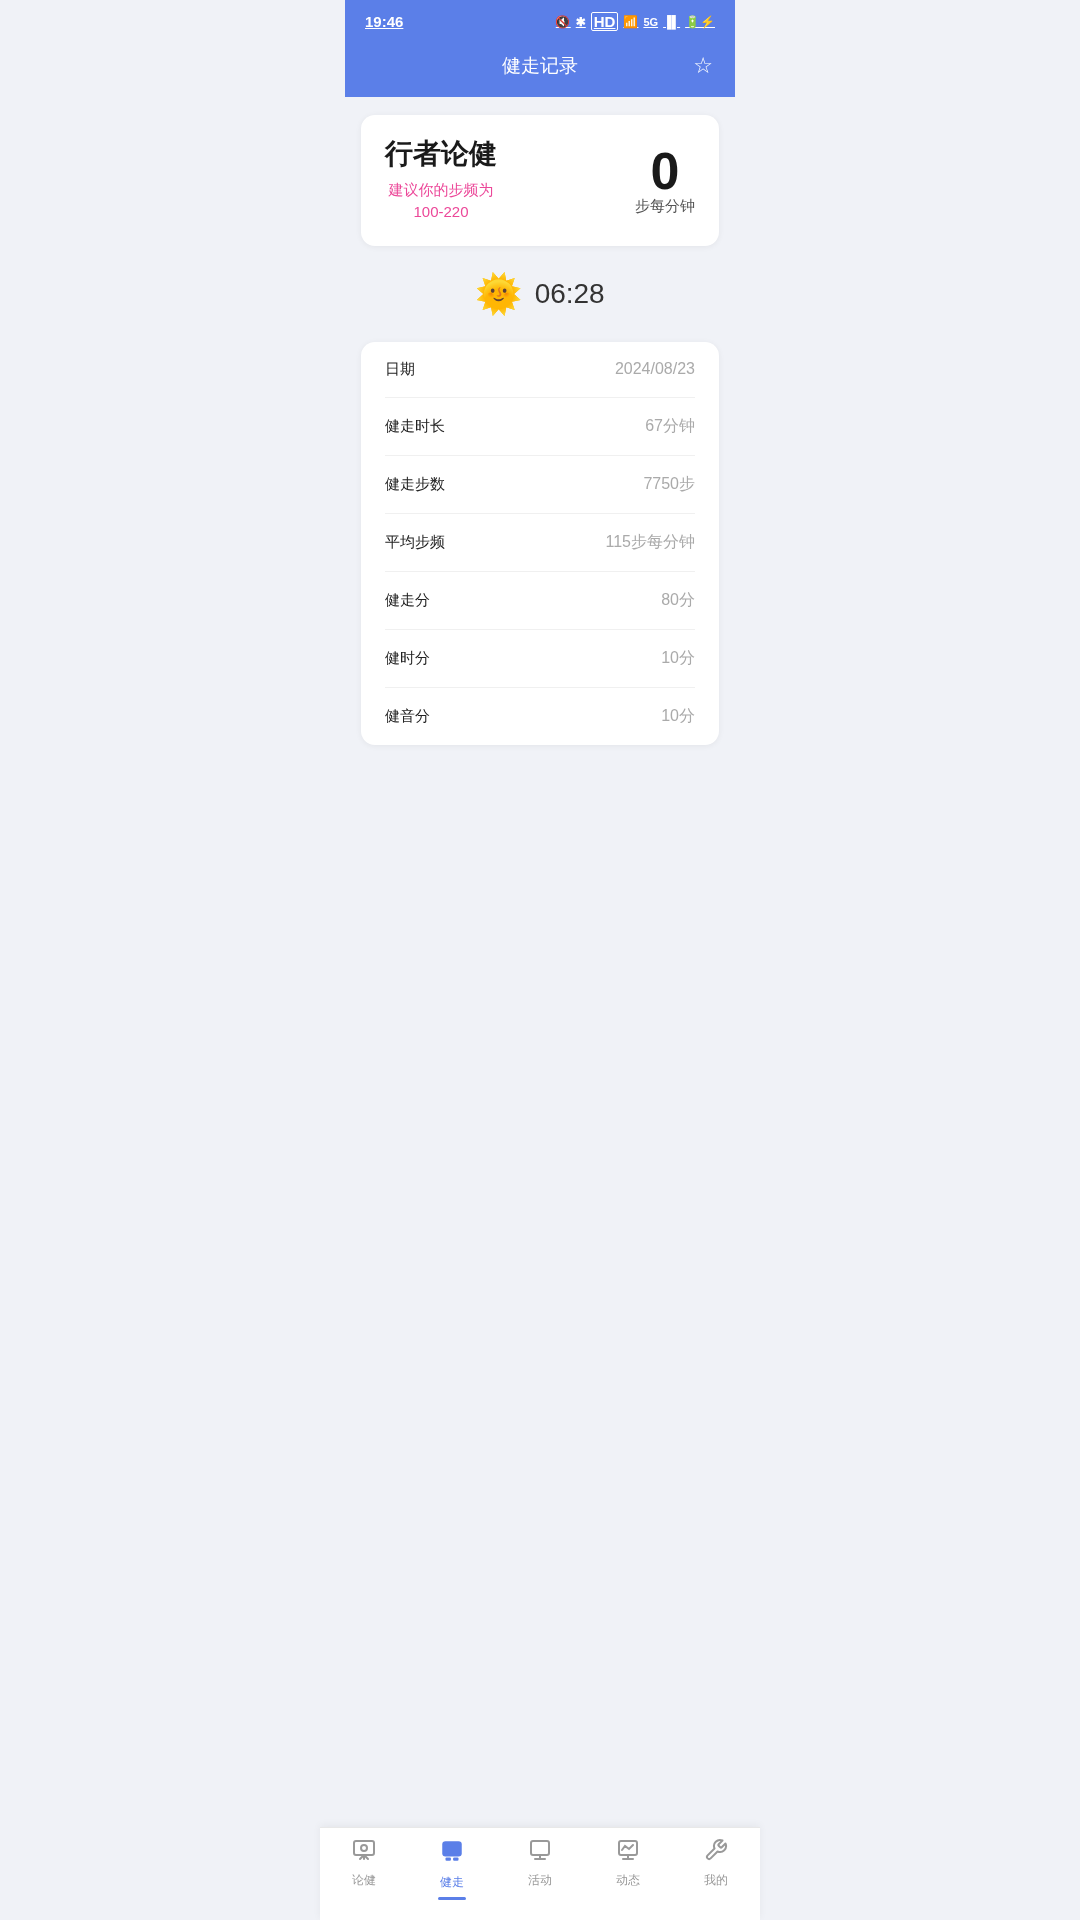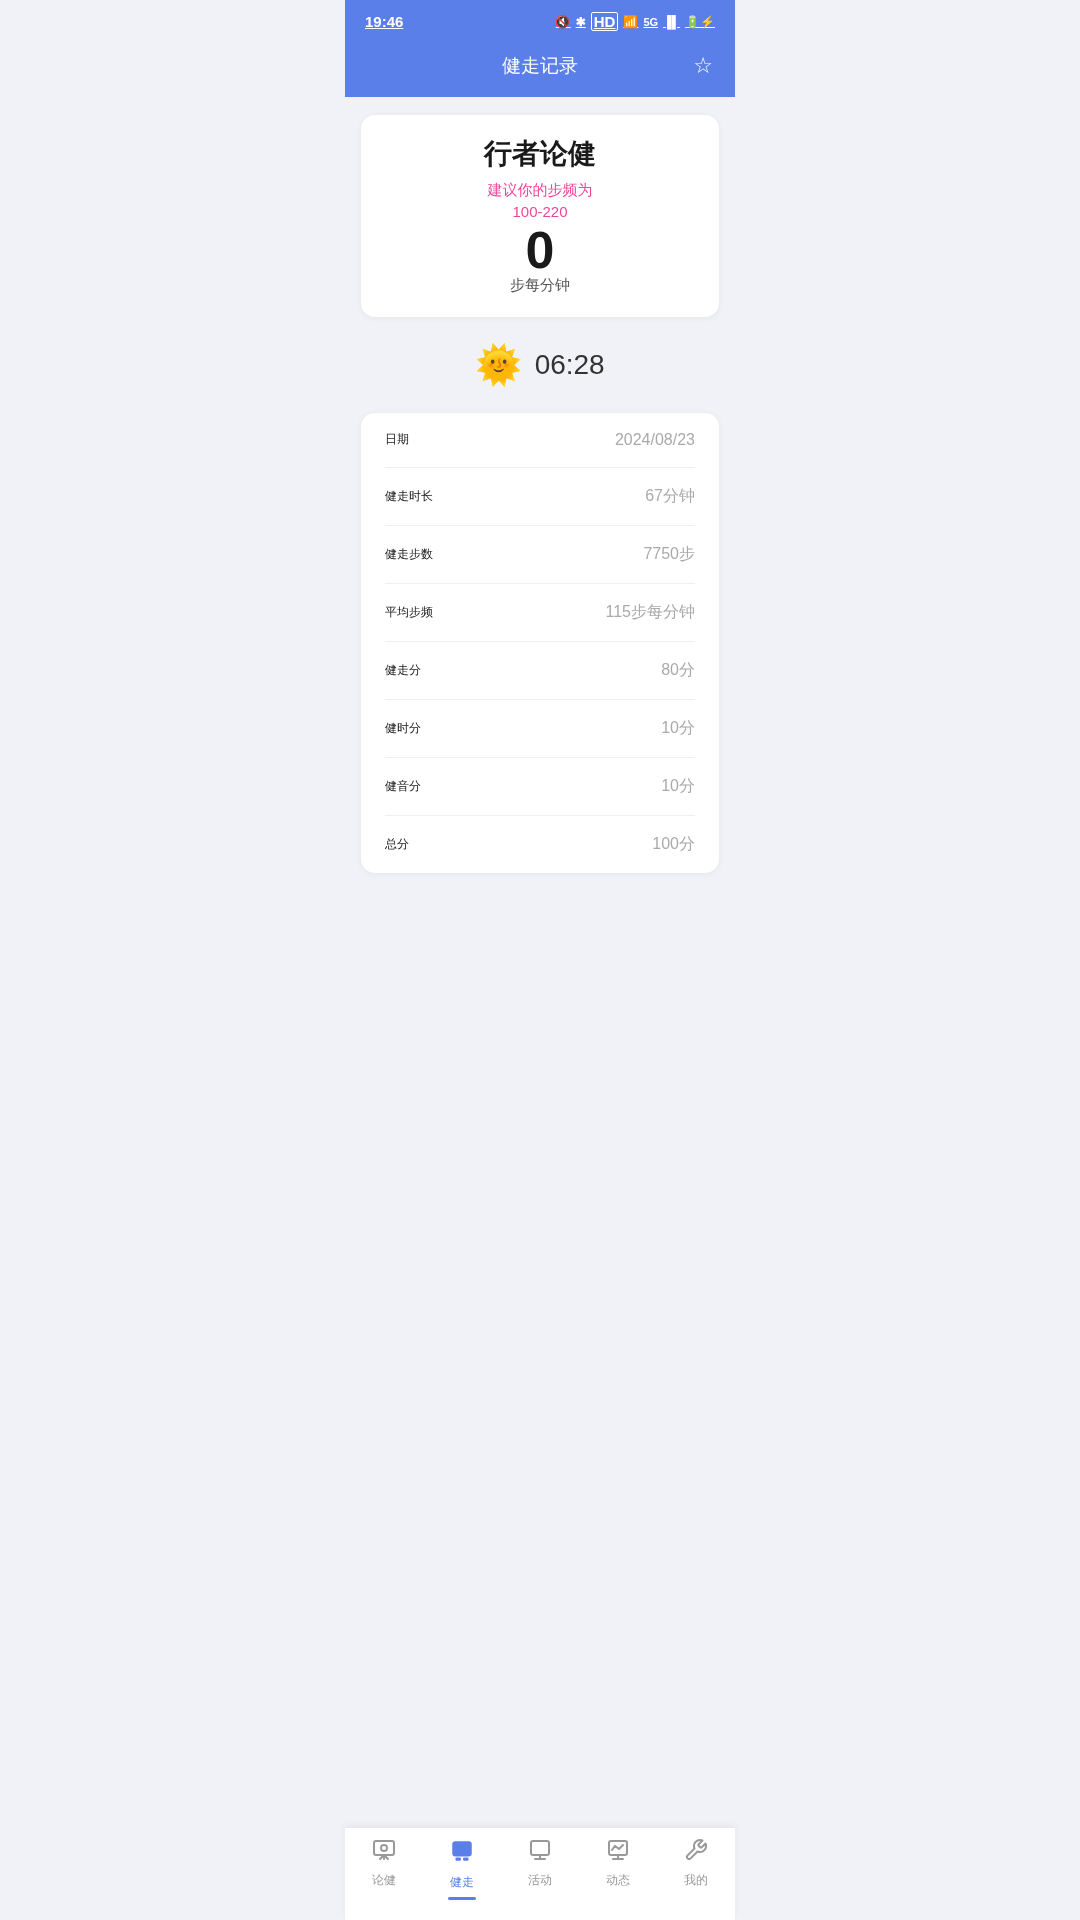--- a/index.html
+++ b/index.html
@@ -65,21 +65,20 @@
 
     
     .top-card {
       background: white;
       border-radius: 14px;
       padding: 22px 24px;
       display: flex;
       justify-content: space-between;
       align-items: center;
       box-shadow: 0 1px 6px rgba(0,0,0,0.06);
-      flex-direction: column;
     }
     .top-card-left .title {
       font-size: 28px;
       font-weight: 700;
       color: #1a1a1a;
       line-height: 1.2;
     }
     .top-card-left .subtitle {
       font-size: 15px;
       color: #ec4899;
@@ -129,35 +128,35 @@
       display: flex;
       justify-content: space-between;
       align-items: center;
       padding: 18px 0;
       border-bottom: 1px solid #f0f0f0;
     }
     .info-row:last-child {
       border-bottom: none;
     }
     .info-label {
-      font-size: 12px;
+      font-size: 15px;
       color: #222;
     }
     .info-value {
       font-size: 16px;
       color: #aaa;
     }
 
     
     .tab-bar {
       position: fixed;
       bottom: 0;
       left: 50%;
       transform: translateX(-50%);
-      width: 390px;
+      width: 440px;
       background: white;
       display: flex;
       justify-content: space-around;
       align-items: flex-start;
       padding: 10px 0 20px;
       border-top: 1px solid #e8e8e8;
       box-shadow: 0 -2px 8px rgba(0,0,0,0.05);
     }
     .tab-item {
       display: flex;
@@ -250,24 +249,20 @@
       <span class="info-value">80分</span>
     </div>
     <div class="info-row">
       <span class="info-label">健时分</span>
       <span class="info-value">10分</span>
     </div>
     <div class="info-row">
       <span class="info-label">健音分</span>
       <span class="info-value">10分</span>
     </div>
-    <div class="info-row">
-      <span class="info-label">总分</span>
-      <span class="info-value">100分</span>
-    </div>
   </div>
 
   <div class="bottom-spacer"></div>
 </div>
 
 <div class="tab-bar">
 
   <div class="tab-item">
     <span class="tab-icon">
       <svg width="24" height="24" viewBox="0 0 24 24" fill="none" stroke="#999" stroke-width="2" stroke-linecap="round" stroke-linejoin="round">

